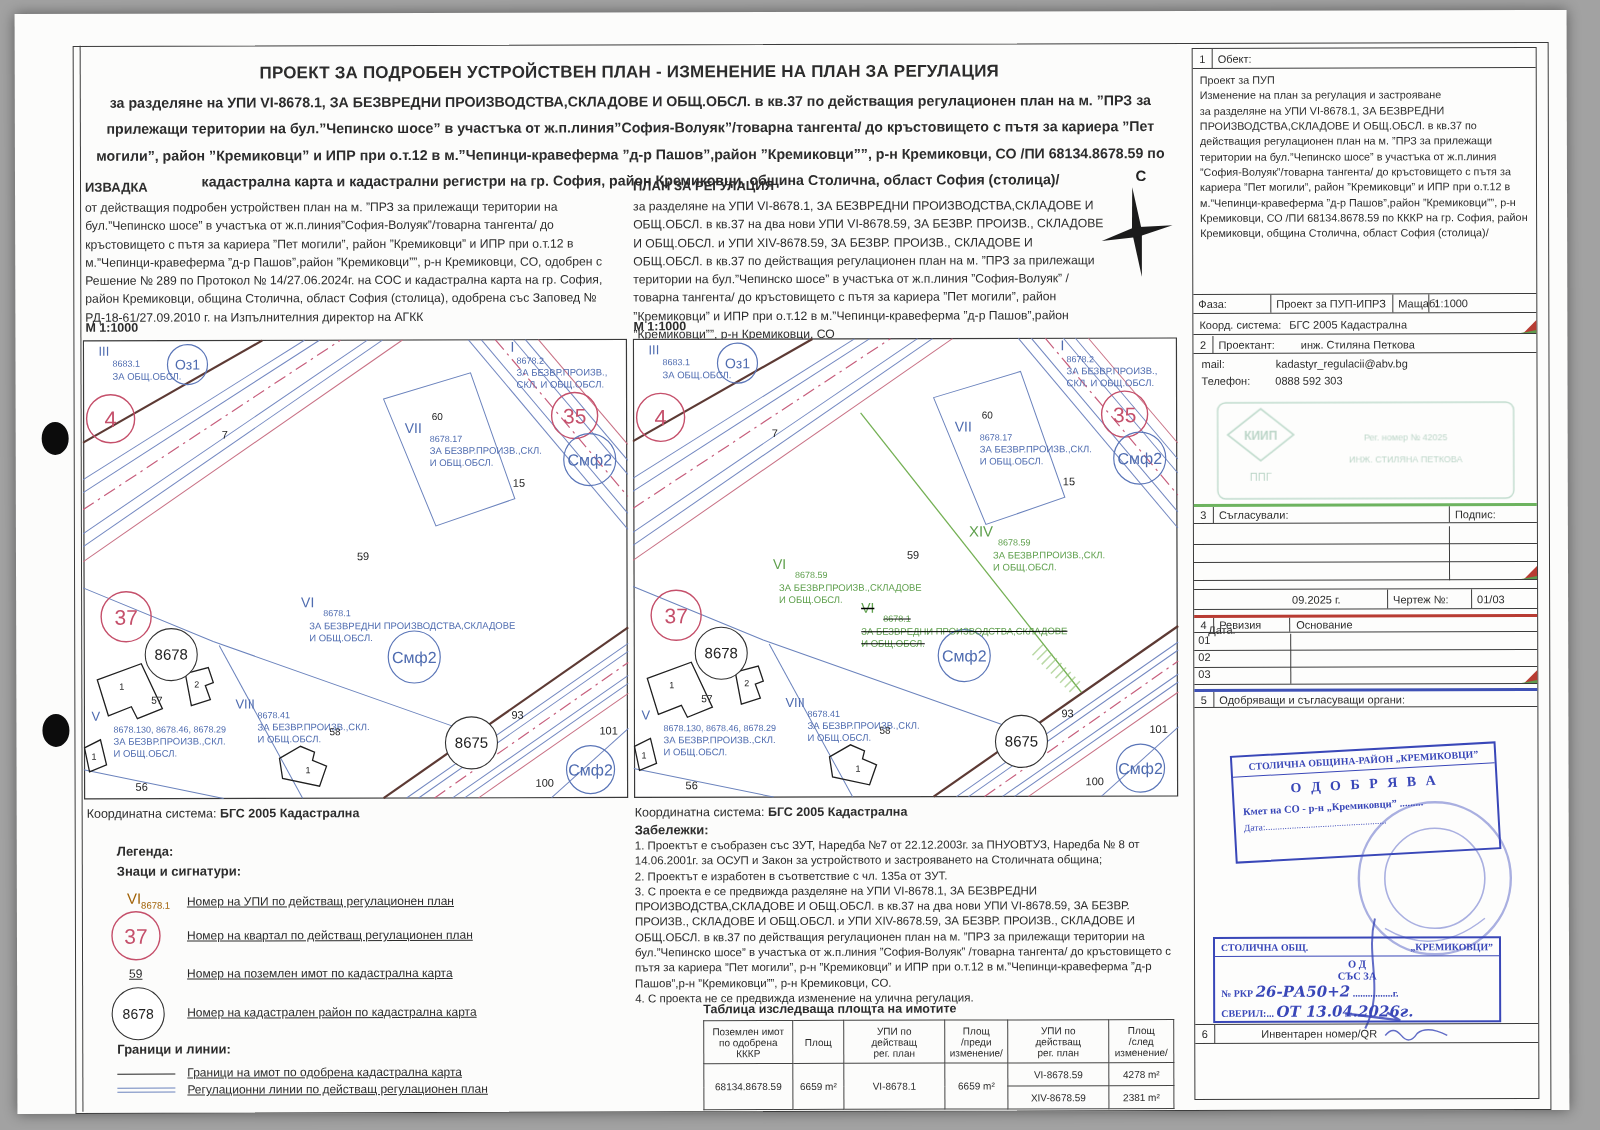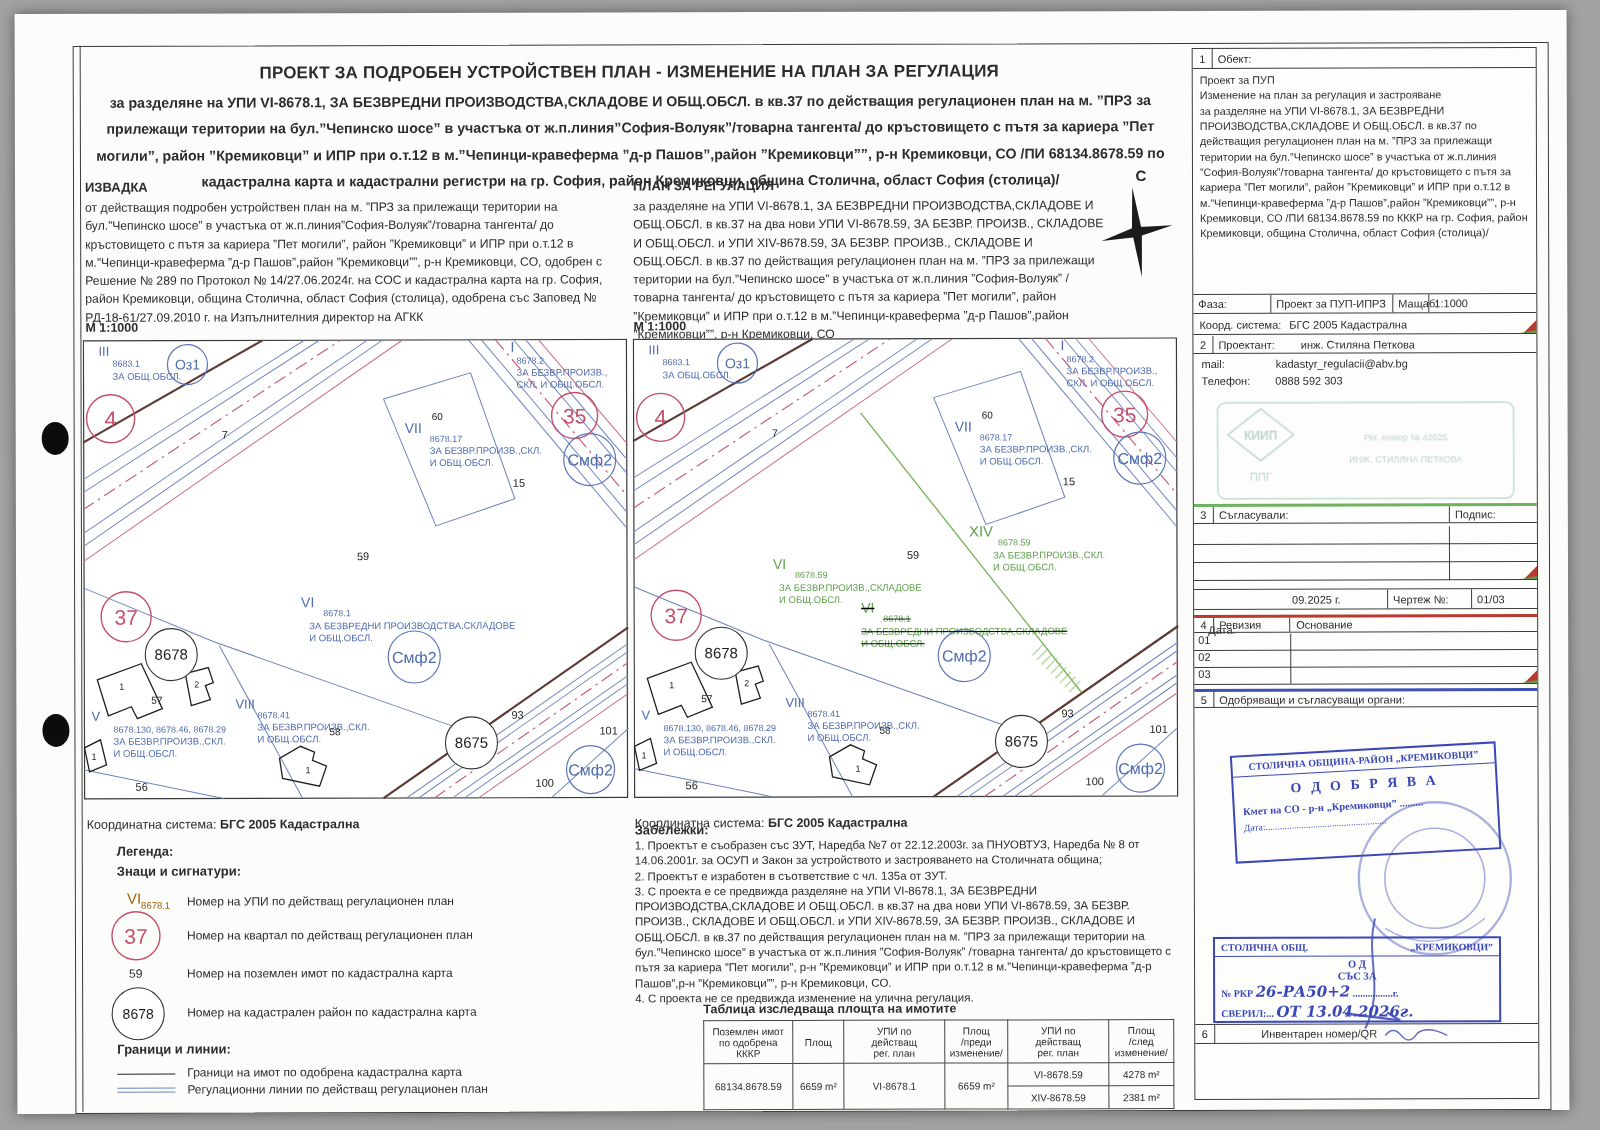--- a/index.html
+++ b/index.html
@@ -9,21 +9,21 @@
          transform:rotate(-0.15deg);box-shadow:0 0 14px rgba(0,0,0,.45);}
   .abs{position:absolute;}
   .frame{position:absolute;left:58px;top:32px;width:1474px;height:1066px;border:1.6px solid #3c3c3c;}
   .frame-inner-left{position:absolute;left:65px;top:32px;width:0;height:1066px;border-left:1px solid #3c3c3c;}
   .hole{position:absolute;width:27px;height:33px;background:#0c0c0c;border-radius:50%;}
   .title1{position:absolute;left:62px;top:50px;width:1105px;text-align:center;font-size:17px;font-weight:bold;letter-spacing:.2px;}
   .title2{position:absolute;left:68px;top:76px;width:1095px;text-align:center;font-size:14.2px;font-weight:bold;line-height:1.85;}
   .colhead{position:absolute;font-size:13px;font-weight:bold;}
   .coltext{position:absolute;font-size:12.2px;line-height:1.5;text-align:left;}
   .scale{position:absolute;font-size:12.5px;font-weight:600;}
-  .coordline{position:absolute;font-size:12.5px;margin-top:11px;}
+  .coordline{position:absolute;font-size:12.5px;}
   .coordline b{font-weight:bold;}
   svg{font-family:"Liberation Sans",sans-serif;}
   .map{position:absolute;width:546px;height:461px;}
   .mb{fill:#ffffff;stroke:#3a3a3a;stroke-width:1.2;}
   .bl{stroke:#7287c0;stroke-width:1;fill:none;}
   .rd{stroke:#c87084;stroke-width:1;fill:none;}
   .rddash{stroke:#c75f7d;stroke-width:1.2;fill:none;stroke-dasharray:13 5 2.5 5;}
   .dark{stroke:#5d3a34;stroke-width:2.2;fill:none;}
   .pb{stroke:#6b83bd;stroke-width:1;fill:none;}
   .bldg{stroke:#1f1f1f;stroke-width:1.3;fill:none;}
@@ -31,21 +31,21 @@
   .cr{stroke:#c5506b;fill:none;stroke-width:1.4;}
   .ck{stroke:#333;fill:#fff;stroke-width:1.1;}
   .tb{fill:#4f6cb0;}
   .tk{fill:#222;}
   .tr{fill:#c5506b;}
   .tg{fill:#5fa04d;}
   .strike{text-decoration:line-through;}
   .gl{stroke:#74b054;stroke-width:1.3;fill:none;}
   .glcomb{stroke:#8cc06a;stroke-width:15;fill:none;stroke-dasharray:1.5 5;opacity:.6;}
   .legend-h{position:absolute;font-size:13px;font-weight:bold;}
-  .legend-t{position:absolute;font-size:12px;}
+  .legend-t{position:absolute;font-size:12px;text-decoration:underline;}
   .notes{position:absolute;left:618px;top:826px;width:548px;font-size:11.5px;line-height:1.33;}
   .notes div{margin:0;}
   .tbl-cap{position:absolute;left:686px;top:990px;font-size:12.5px;font-weight:bold;}
   table.area{position:absolute;left:686px;top:1008px;border-collapse:collapse;font-size:10px;}
   table.area th,table.area td{border:1px solid #444;text-align:center;white-space:pre-line;padding:1px 3px;}
   table.area th{font-weight:normal;height:40px;}
   table.area td{height:20px;}
   
   .sb{position:absolute;left:1177px;top:37px;width:343px;height:1050px;border:1.6px solid #3c3c3c;background:#fdfdfc;font-size:11px;}
   .sb-row{position:absolute;left:0;width:100%;box-sizing:border-box;border-bottom:1px solid #3c3c3c;display:flex;align-items:center;}

